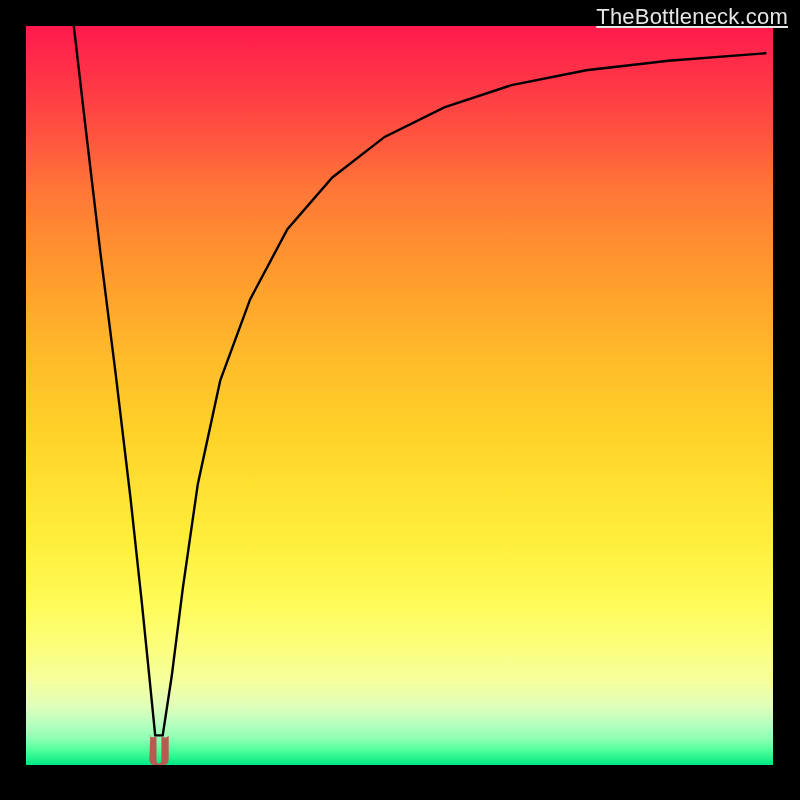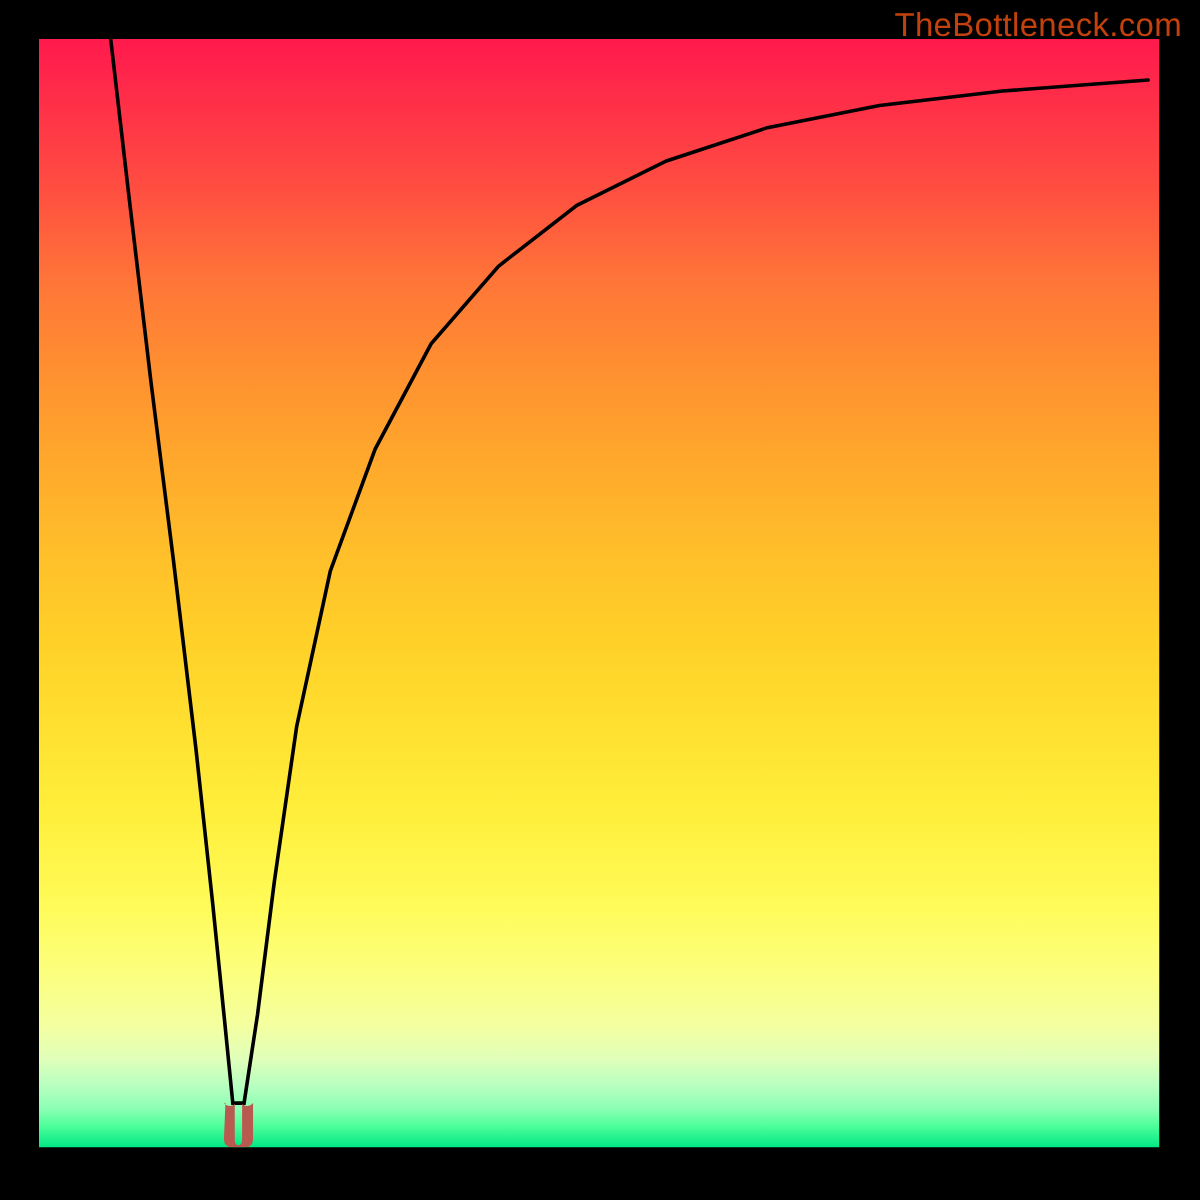--- a/index.html
+++ b/index.html
@@ -62,26 +62,27 @@
     stroke-linecap: round;
   }
   .marker {
     fill: #b85a4f;
     stroke: none;
   }
   .watermark {
     position: absolute;
     top: 4px;
     right: 12px;
-    color: #c2410c;
+    color: #e5e5e5;
     font-size: 22px;
     font-weight: 500;
     letter-spacing: 0.2px;
     user-select: none;
     pointer-events: none;
+    text-decoration: underline;
   }
 </style>
 </head>
 <body>
 
 <div class="frame">
 
   <div class="plot-area">
     <div class="gradient-bg"></div>
     <svg class="curve-svg" viewBox="0 0 747 739" preserveAspectRatio="none">

